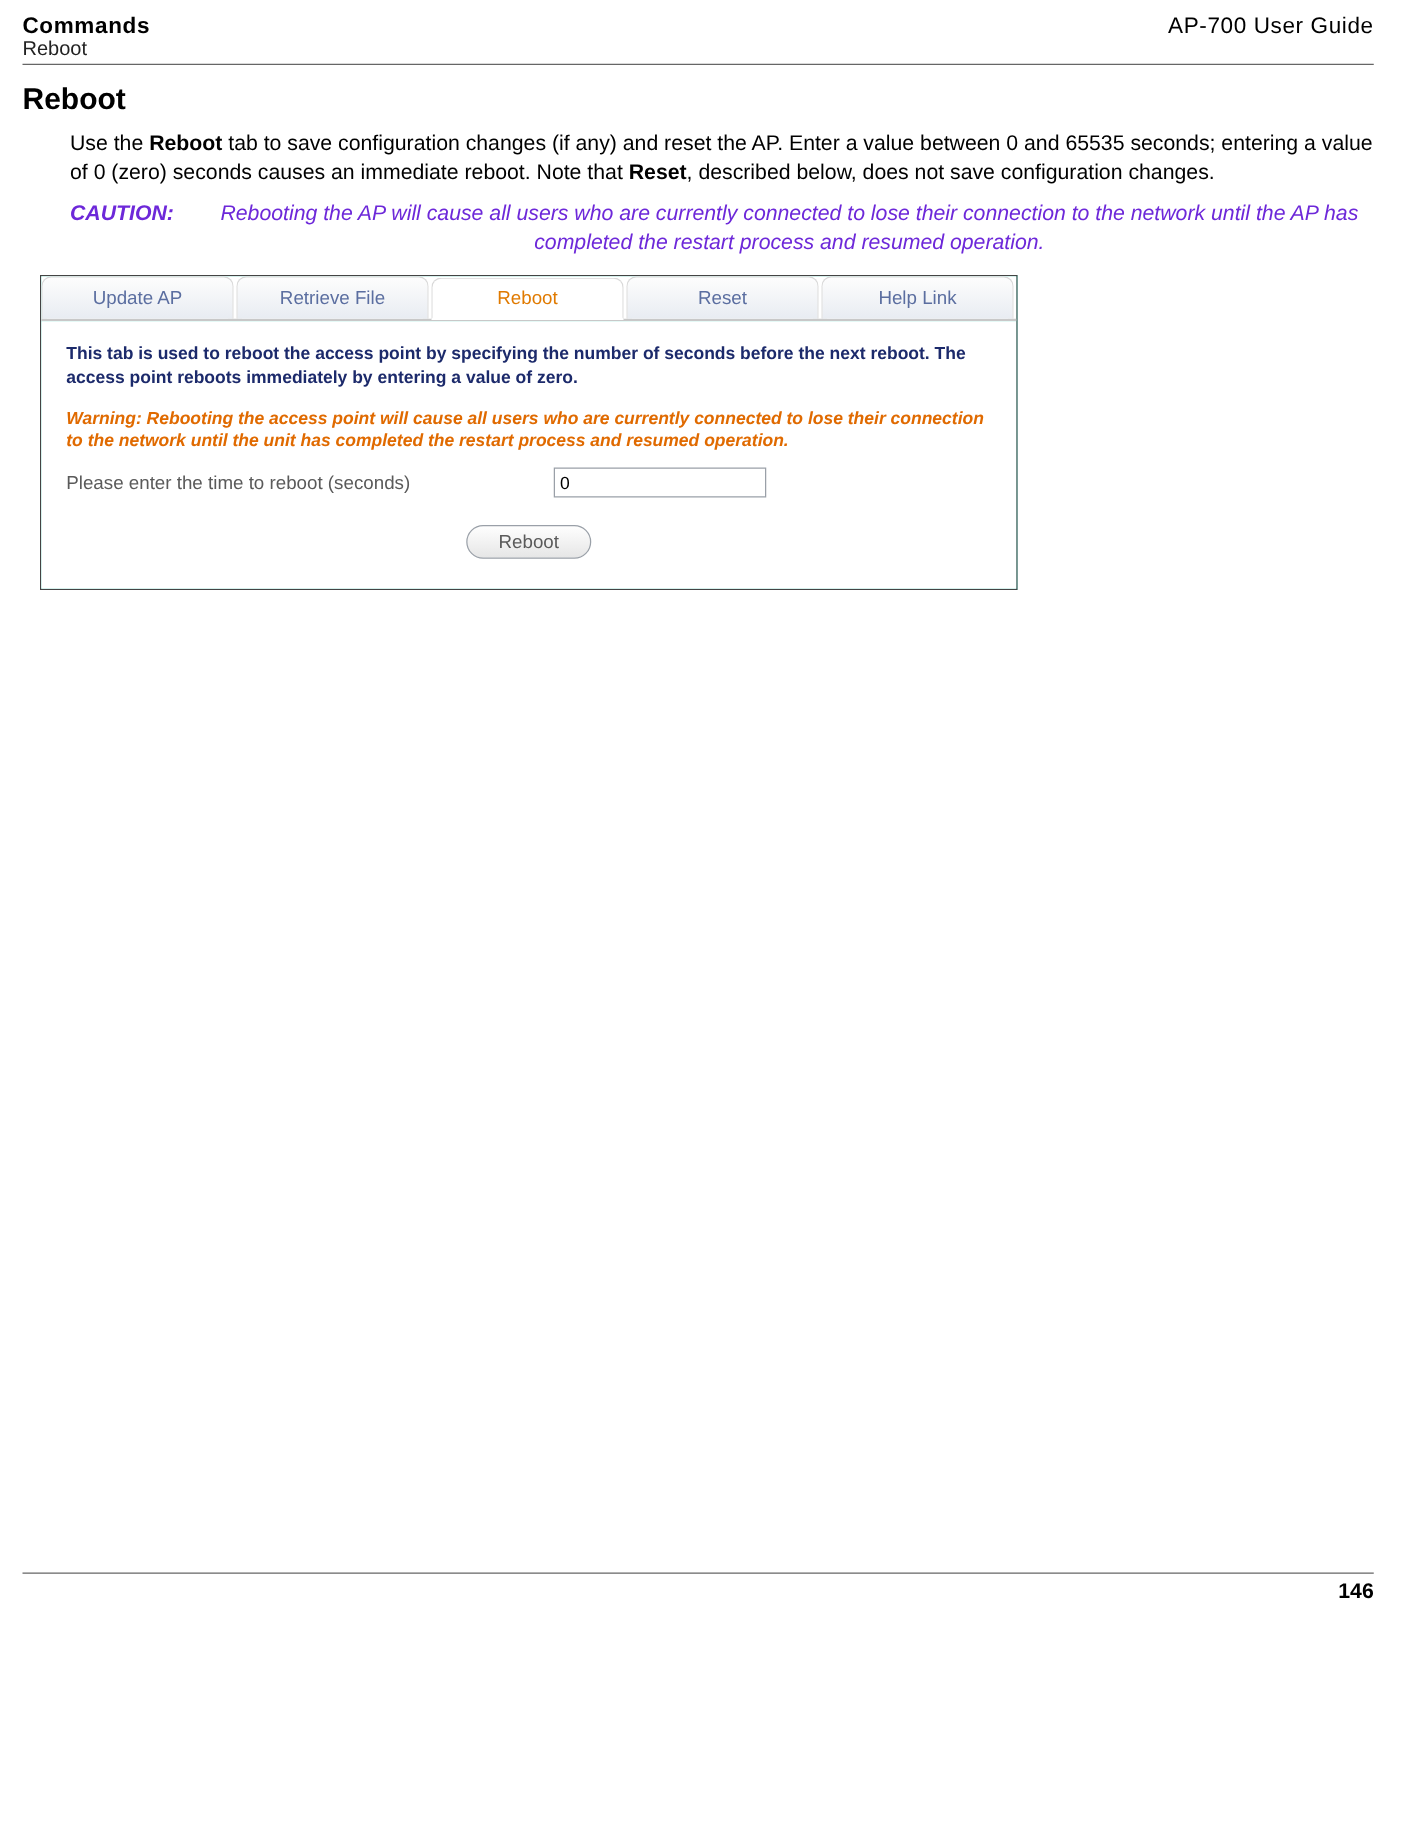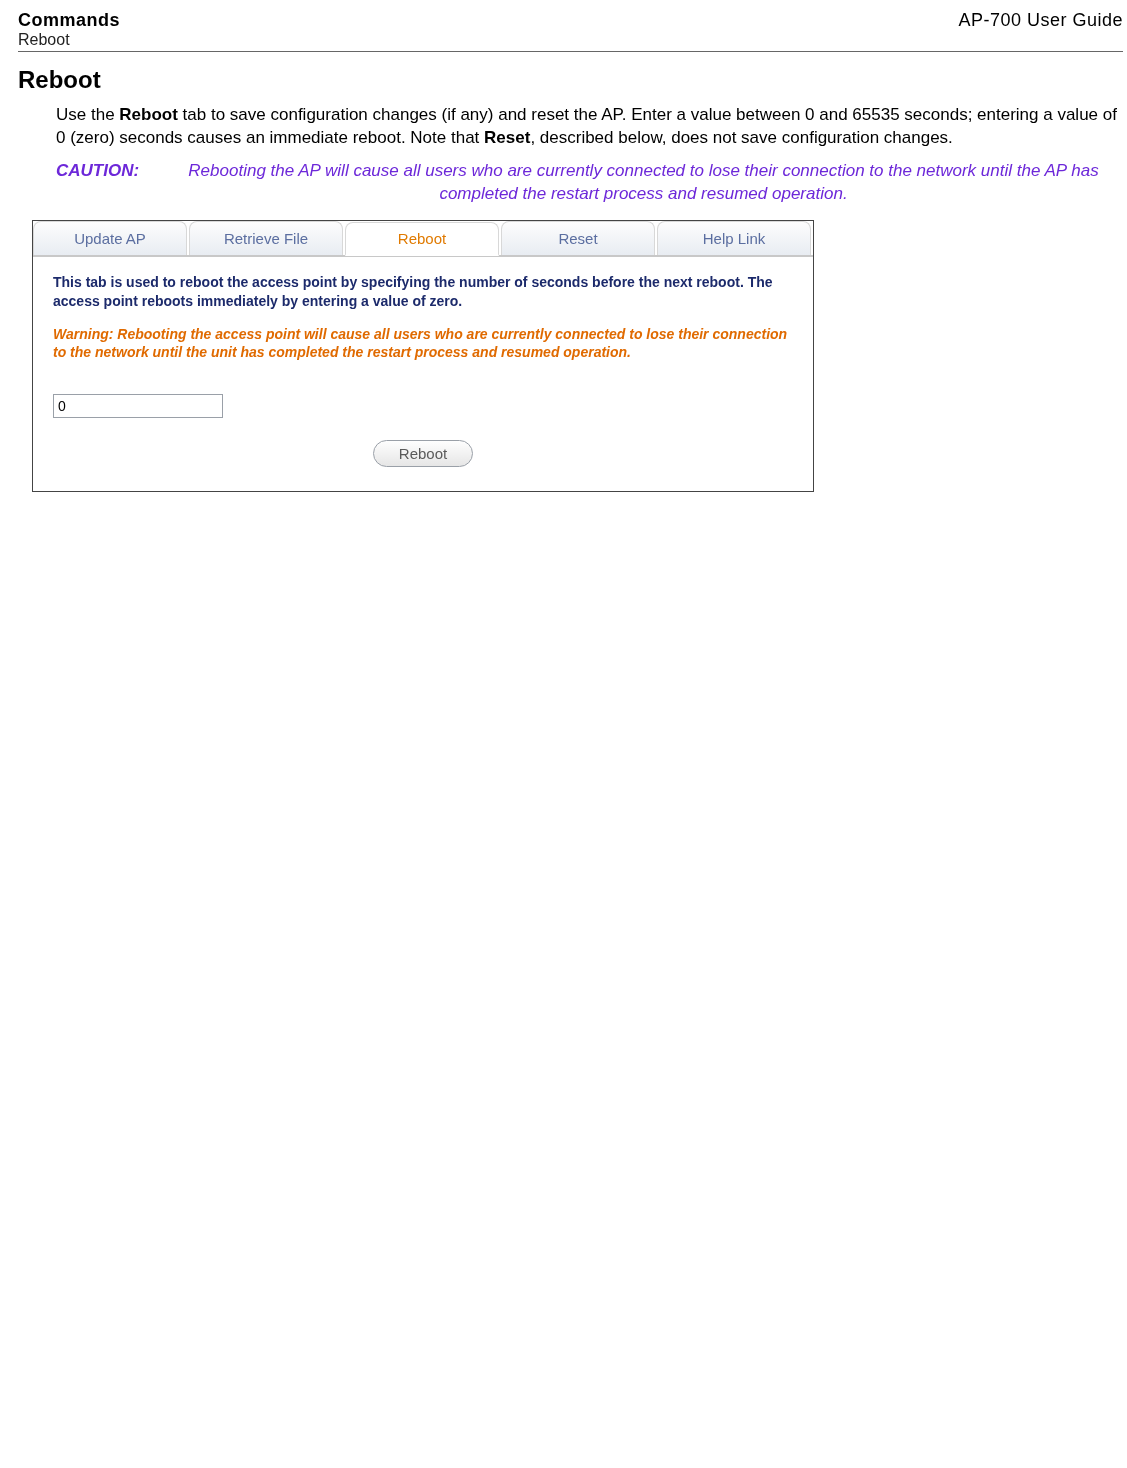--- a/index.html
+++ b/index.html
@@ -4,21 +4,21 @@
 <style>
   body {
     margin: 0;
     padding: 0;
     font-family: Arial, Helvetica, sans-serif;
     background: #fff;
     color: #000;
     width: 1127px;
   }
   .page {
-    padding: 10px 4px 10px 18px;
+    padding: 10px 28px 10px 18px;
     box-sizing: border-box;
   }
   .hdr {
     display: flex;
     justify-content: space-between;
     align-items: flex-start;
     border-bottom: 1px solid #666;
     padding-bottom: 2px;
     margin-bottom: 14px;
   }
@@ -109,21 +109,21 @@
     font-family: Arial, sans-serif;
     margin-bottom: 14px;
   }
   .panel-warn {
     color: #e06a00;
     font-weight: bold;
     font-style: italic;
     font-size: 14px;
     line-height: 1.35;
     font-family: Arial, sans-serif;
-    margin-bottom: 32px;
+    margin-bottom: 12px;
   }
   .form-row {
     display: flex;
     align-items: center;
     font-size: 15px;
     color: #5a5a5a;
     margin-bottom: 22px;
   }
   .form-label { width: 390px; }
   .form-input {
@@ -188,25 +188,29 @@
       <div class="tab">Update AP</div>
       <div class="tab">Retrieve File</div>
       <div class="tab active">Reboot</div>
       <div class="tab">Reset</div>
       <div class="tab">Help Link</div>
     </div>
     <div class="panel">
       <div class="panel-info">This tab is used to reboot the access point by specifying the number of seconds before the next reboot. The access point reboots immediately by entering a value of zero.</div>
       <div class="panel-warn">Warning: Rebooting the access point will cause all users who are currently connected to lose their connection to the network until the unit has completed the restart process and resumed operation.</div>
       <div class="form-row">
+        <div class="form-label">Please enter the time to reboot (seconds)</div>
         <input class="form-input" type="text" value="0" style="">
       </div>
       <div class="btn-row">
         <button class="action-btn">Reboot</button>
       </div>
     </div>
   </div>
 
 
   <div class="spacer"></div>
 
+  <div class="ftr">
+    <span>146</span>
+  </div>
 
 </div>
 
 </body></html>

